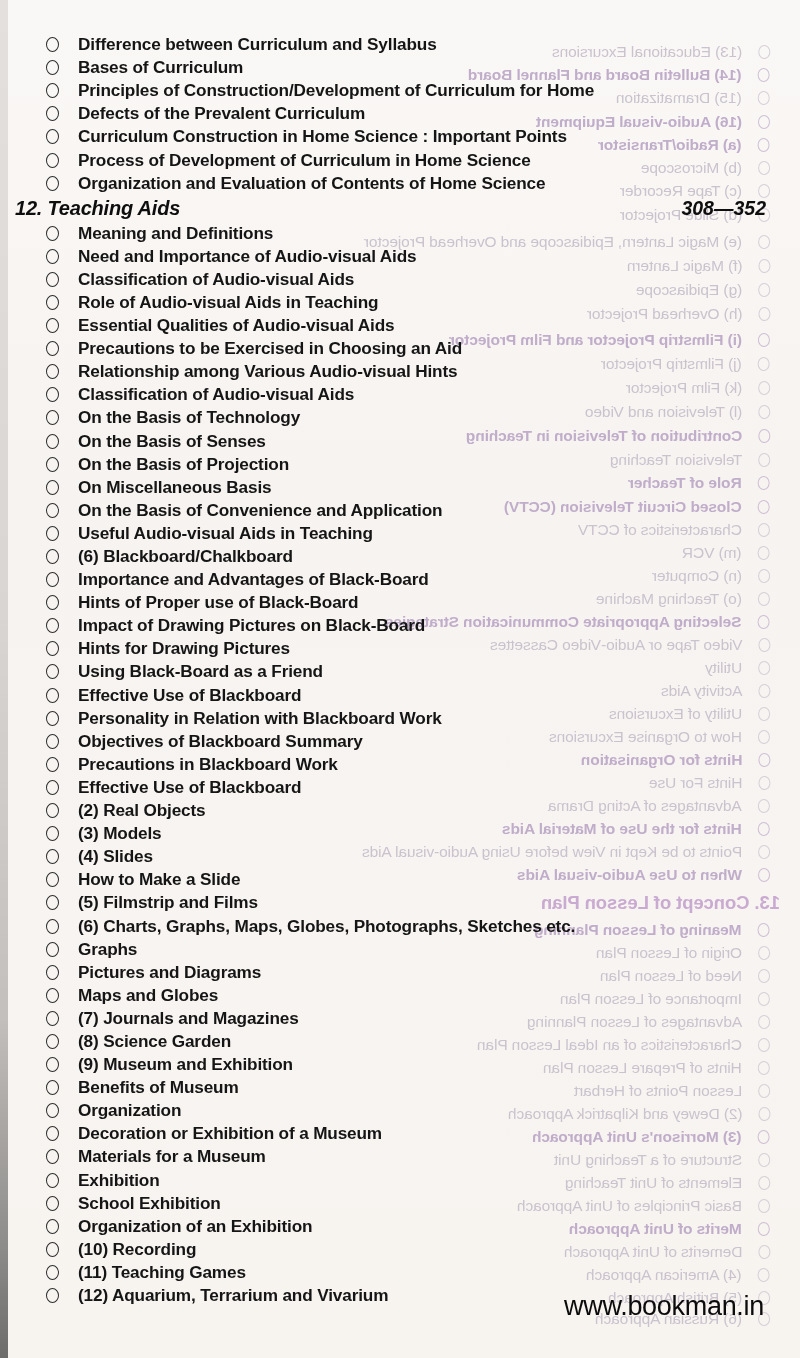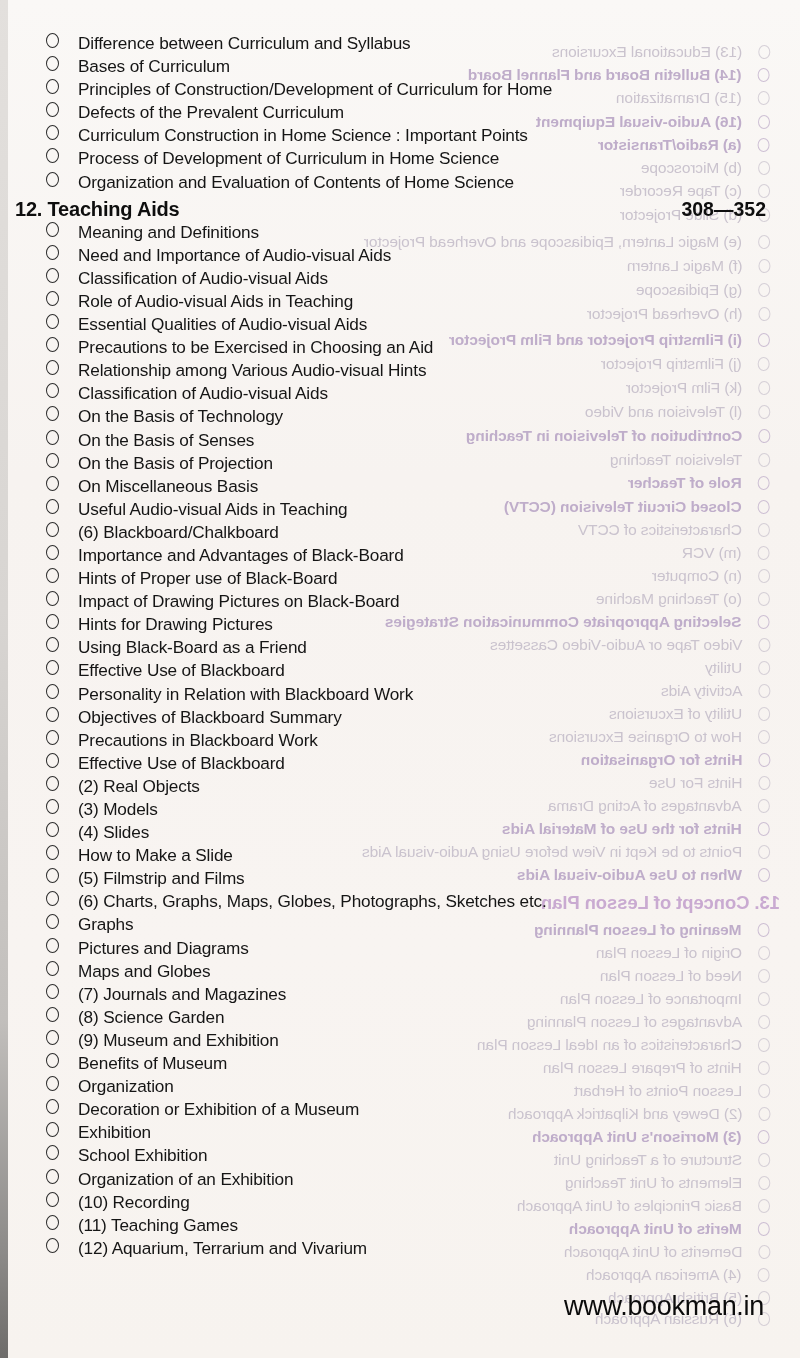--- a/index.html
+++ b/index.html
@@ -36,34 +36,34 @@
   }
   .ghost-bold { color:#bfadca; font-weight:700; }
   .ghost-heading {
     color:#c9aad1; font-weight:700; font-size:18.5px; right:20px;
   }
 
   
   .toc { position:absolute; inset:0; z-index:2; }
   .toc-list { }
   .intro-list { padding-top:33px; }
-  .toc-item { display:flex; align-items:flex-start; height:23.1px; padding-left:46px; }
+  .toc-item { display:flex; align-items:center; height:23.1px; padding-left:46px;font-weight:bold; }
   .bullet {
     width:11px; height:13px; flex:none;
     border:1.7px solid #2d2d2d; border-radius:50%;
     margin-right:19px;
     background:transparent;
   }
   .label {
     font-size:17.2px; color:#151515;
     letter-spacing:-0.15px; white-space:nowrap;
   }
   .chapter-row {
-    display:flex; justify-content:space-between; align-items:center;
-    padding:2px 34px 0 15px; height:25px;
+    display:flex; justify-content:space-between; align-items:flex-start;
+    padding:2px 34px 0 15px; height:25px;font-style:italic;
   }
   .chapter-title { font-size:20px; font-weight:700; color:#0e0e0e; letter-spacing:-0.2px; }
   .chapter-pages { font-size:19.5px; font-weight:700; color:#0e0e0e; }
 
   .watermark {
     position:absolute; right:36px; top:1291px;
     font-size:27px; color:#0b0b0b; z-index:3;
     letter-spacing:-0.3px;
     text-align:right;
   }
@@ -376,20 +376,24 @@
       <div class="toc-item">
     <span class="bullet"></span>
     <span class="label">On the Basis of Projection</span>
   </div>
       <div class="toc-item">
     <span class="bullet"></span>
     <span class="label">On Miscellaneous Basis</span>
   </div>
       <div class="toc-item">
     <span class="bullet"></span>
+    <span class="label">On the Basis of Convenience and Application</span>
+  </div>
+      <div class="toc-item">
+    <span class="bullet"></span>
     <span class="label">Useful Audio-visual Aids in Teaching</span>
   </div>
       <div class="toc-item">
     <span class="bullet"></span>
     <span class="label">(6) Blackboard/Chalkboard</span>
   </div>
       <div class="toc-item">
     <span class="bullet"></span>
     <span class="label">Importance and Advantages of Black-Board</span>
   </div>
@@ -484,20 +488,24 @@
       <div class="toc-item">
     <span class="bullet"></span>
     <span class="label">Organization</span>
   </div>
       <div class="toc-item">
     <span class="bullet"></span>
     <span class="label">Decoration or Exhibition of a Museum</span>
   </div>
       <div class="toc-item">
     <span class="bullet"></span>
+    <span class="label">Materials for a Museum</span>
+  </div>
+      <div class="toc-item">
+    <span class="bullet"></span>
     <span class="label">Exhibition</span>
   </div>
       <div class="toc-item">
     <span class="bullet"></span>
     <span class="label">School Exhibition</span>
   </div>
       <div class="toc-item">
     <span class="bullet"></span>
     <span class="label">Organization of an Exhibition</span>
   </div>

